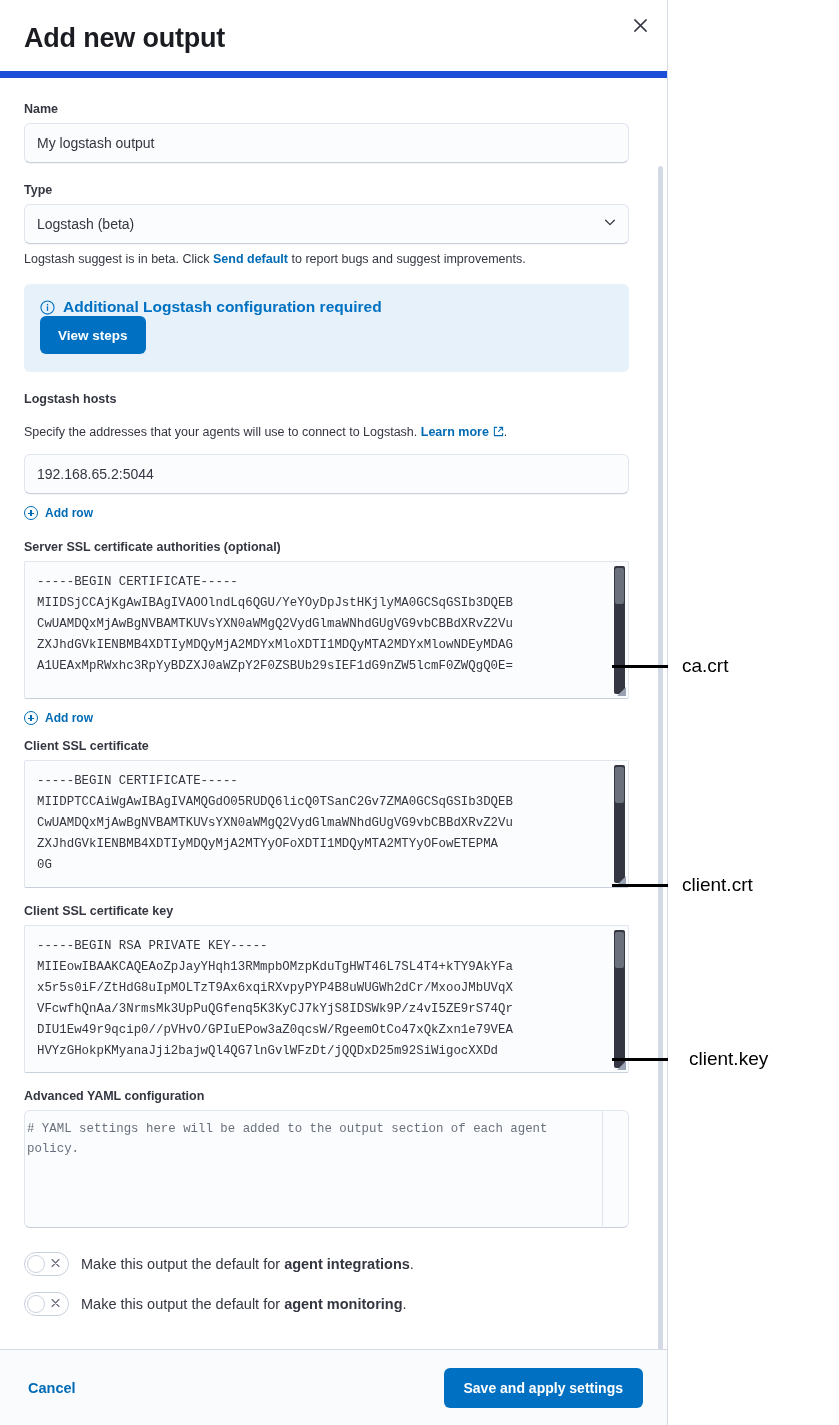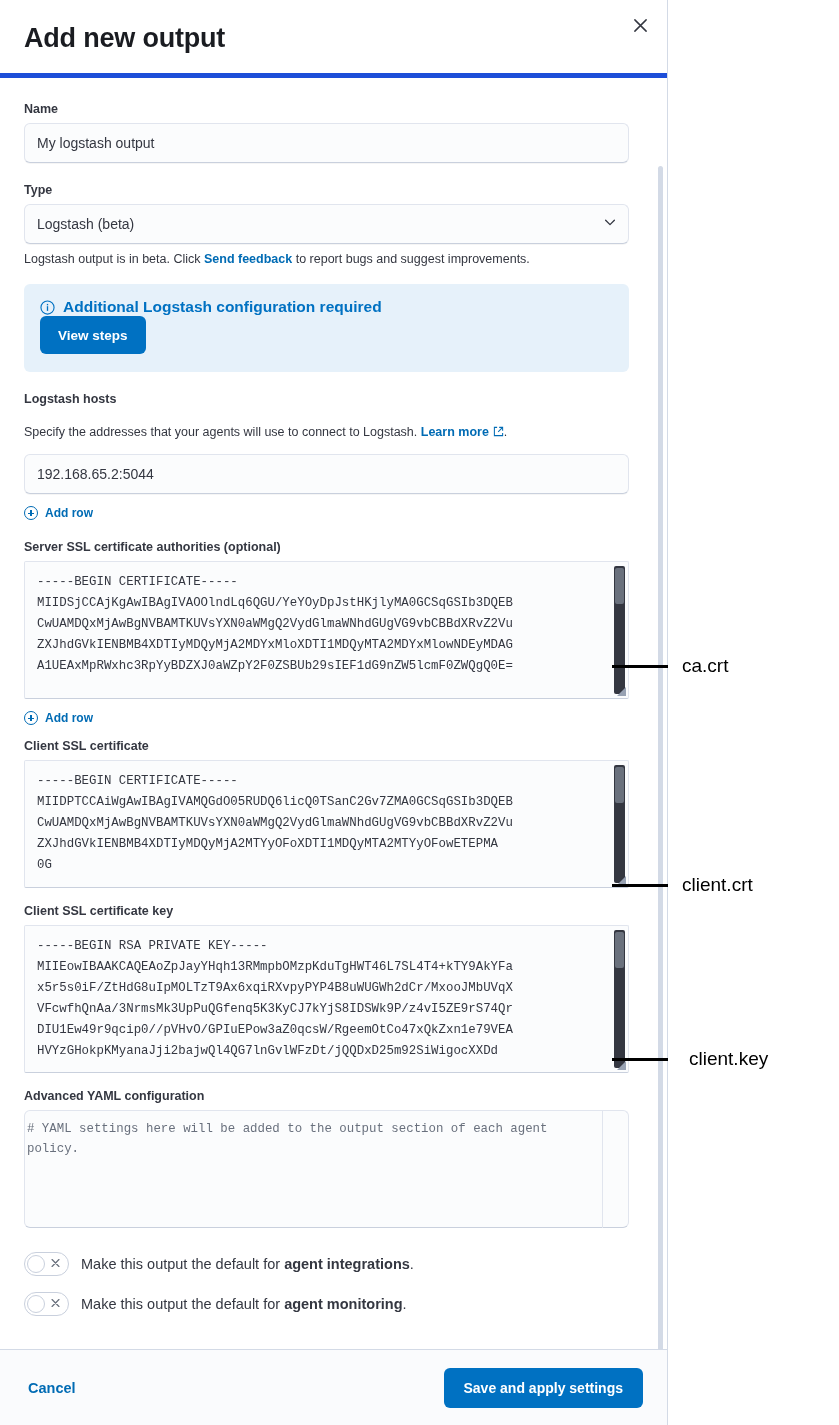--- a/index.html
+++ b/index.html
@@ -22,21 +22,21 @@
     left: 0; top: 0;
     width: 668px; height: 1425px;
     background: #ffffff;
     border-right: 1px solid #d3dae6;
     display: flex;
     flex-direction: column;
   }
   .flyout-header {
     height: 78px;
     flex: 0 0 78px;
-    border-bottom: 5px solid #1d4ed8;
+    border-bottom: 7px solid #1d4ed8;
     position: relative;
   }
   .flyout-title {
     position: absolute;
     left: 24px; top: 23px;
     font-size: 27px;
     font-weight: bold;
     letter-spacing: -0.2px;
     color: #1a1c21;
   }
@@ -349,21 +349,21 @@
       
       <div class="form-label">Type</div>
       <div class="select-wrap">
         <div class="field">Logstash (beta)</div>
         <span class="select-caret">
           <svg width="14" height="14" viewBox="0 0 16 16">
               <path d="M3 6 L8 11 L13 6" stroke="#343741" stroke-width="1.5" fill="none" stroke-linecap="round" stroke-linejoin="round"></path>
             </svg>
         </span>
       </div>
-      <div class="help-text"><span>Logstash output is in beta. Click </span><b class="link-strong">Send feedback</b><span> to report bugs and suggest improvements.</span></div>
+      <div class="help-text"><span>Logstash suggest is in beta. Click </span><b class="link-strong">Send default</b><span> to report bugs and suggest improvements.</span></div>
 
       <div class="gap-sm"></div>
 
       
       <div class="callout">
         <div class="callout-title-row">
           <span class="callout-icon">
             <svg width="15" height="15" viewBox="0 0 16 16">
                 <circle cx="8" cy="8" r="7" fill="none" stroke="#0071c2" stroke-width="1.2"></circle>
                 <rect x="7.3" y="6.6" width="1.4" height="5" fill="#0071c2"></rect>

